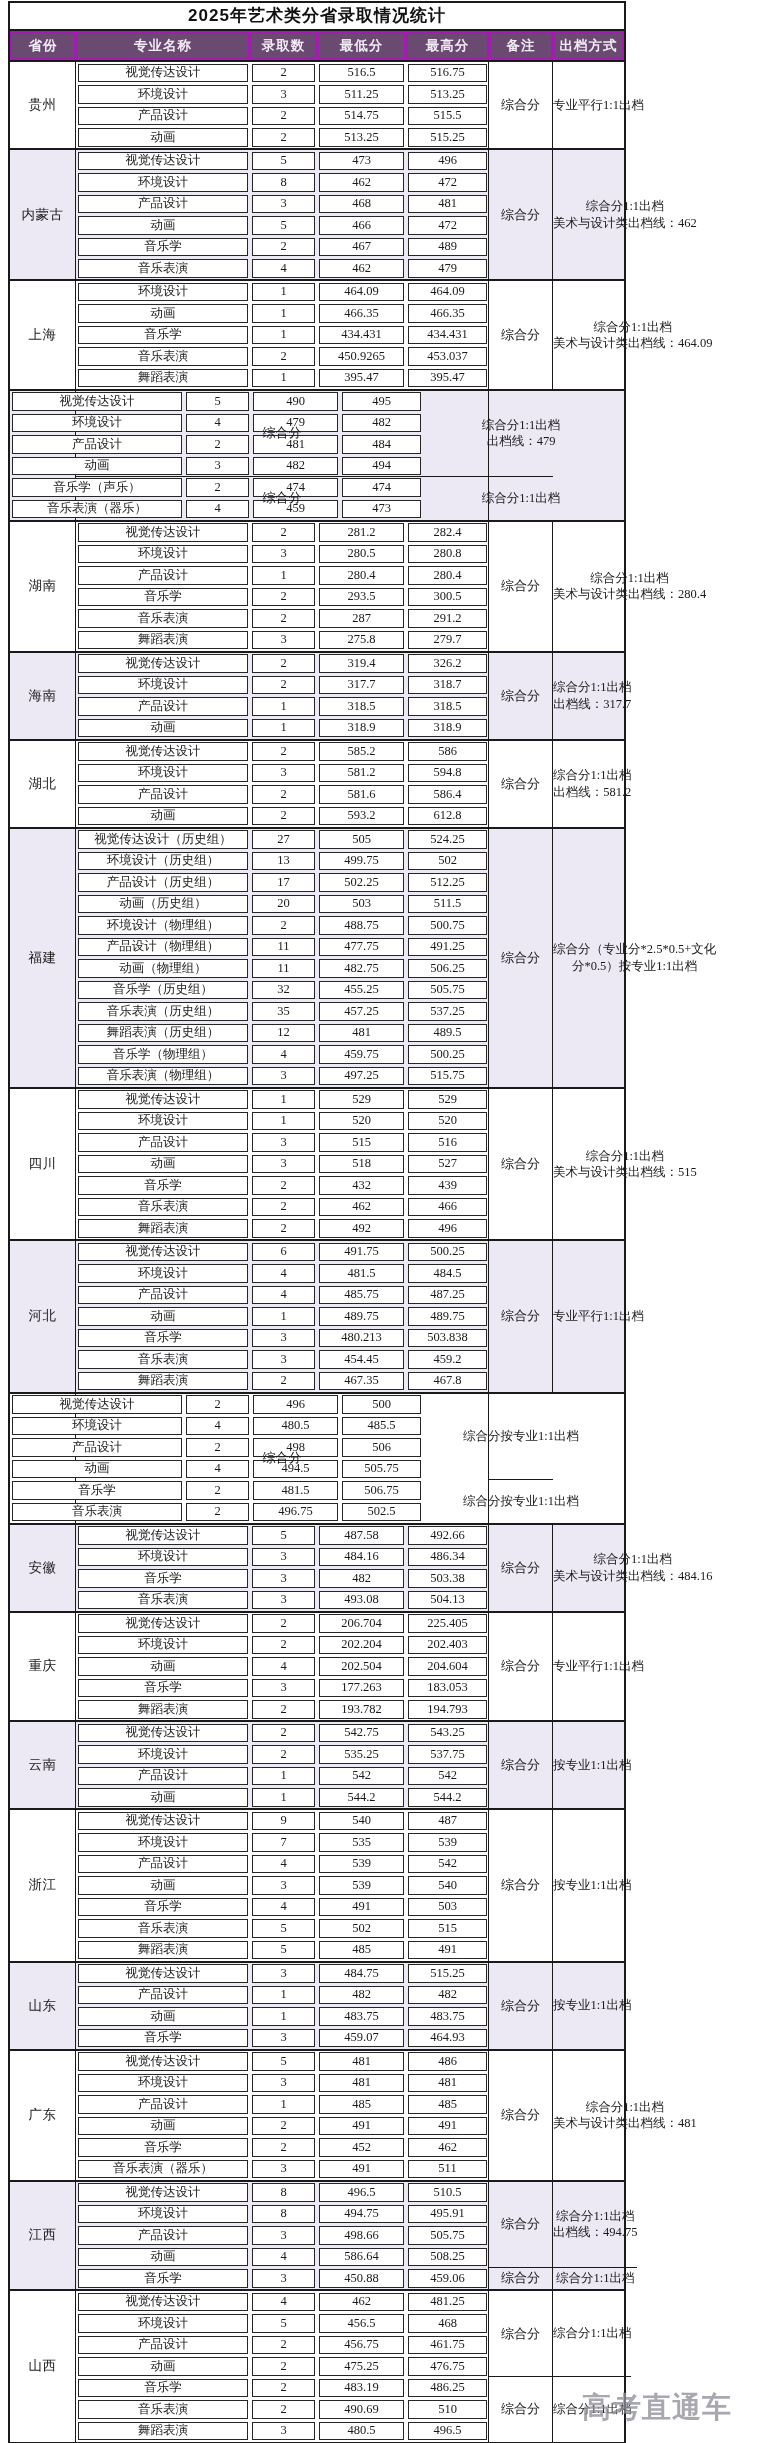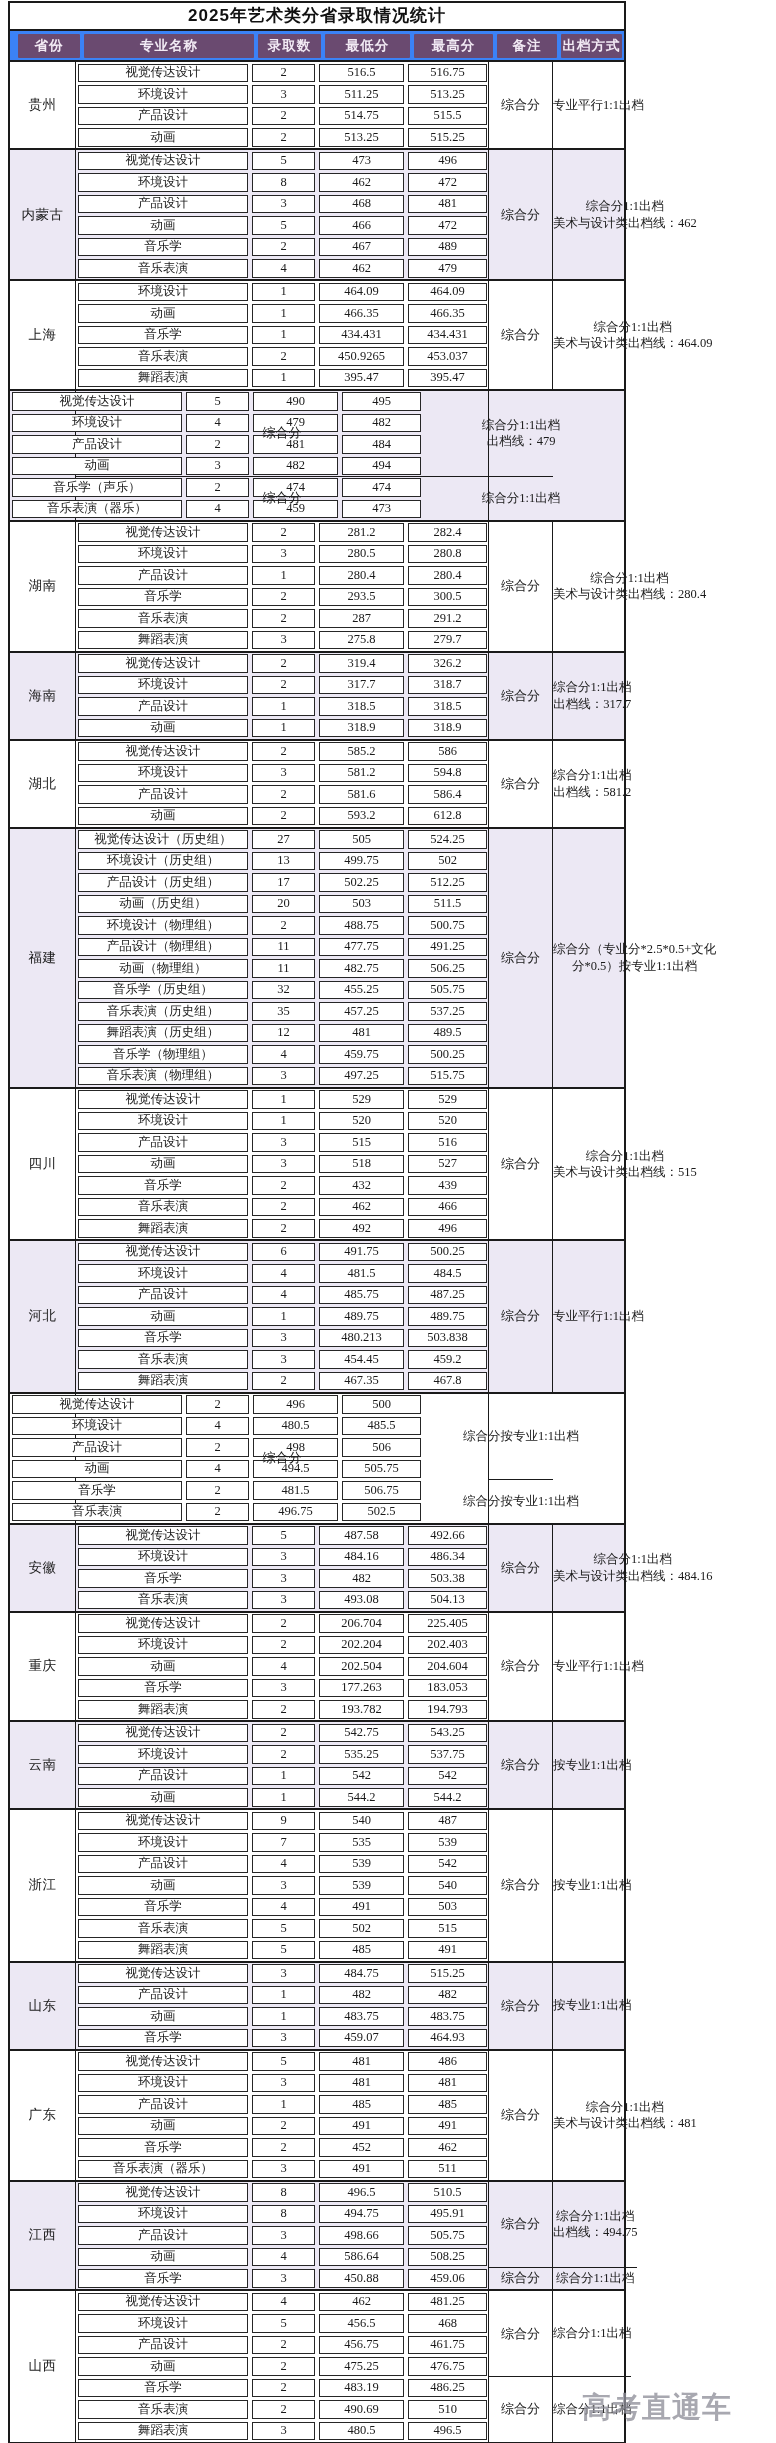--- a/index.html
+++ b/index.html
@@ -13,21 +13,21 @@
     box-sizing:border-box;border:2px solid var(--bd);
     background:#fff;
   }
   .title{
     height:26px;line-height:25px;text-align:center;
     font-family:"Liberation Sans",sans-serif;font-weight:bold;font-size:17px;
     letter-spacing:1px;border-bottom:2px solid var(--bd);color:#111;
   }
   .hdr{
     display:grid;grid-template-columns:66px 174px 67px 89px 83px 64px 1fr;
-    height:29px;background:#3b82f6;padding-left:6px;
+    height:29px;background:#a21caf;
   }
   .hbox{
     margin:2.5px 2px;background:var(--hbg);color:var(--htx);
     font-family:"Liberation Sans",sans-serif;font-weight:bold;font-size:13.5px;
     display:flex;align-items:center;justify-content:center;
     letter-spacing:1px;border-radius:1px;
   }
   .group{
     display:grid;grid-template-columns:66px 413px 64px 1fr;
     border-top:2px solid var(--bd);background:#fff;

